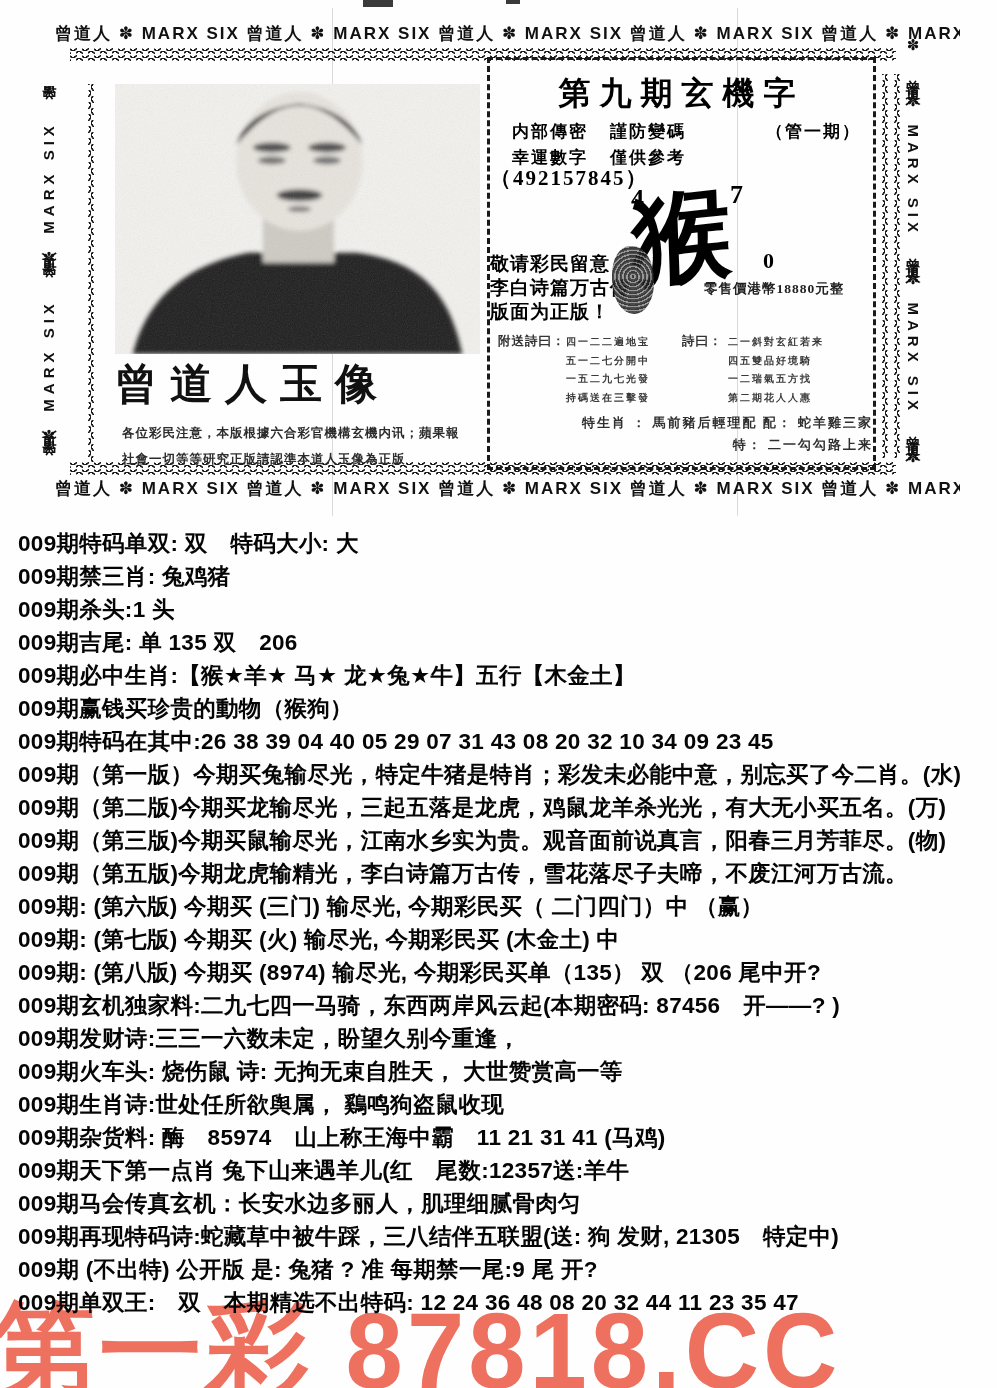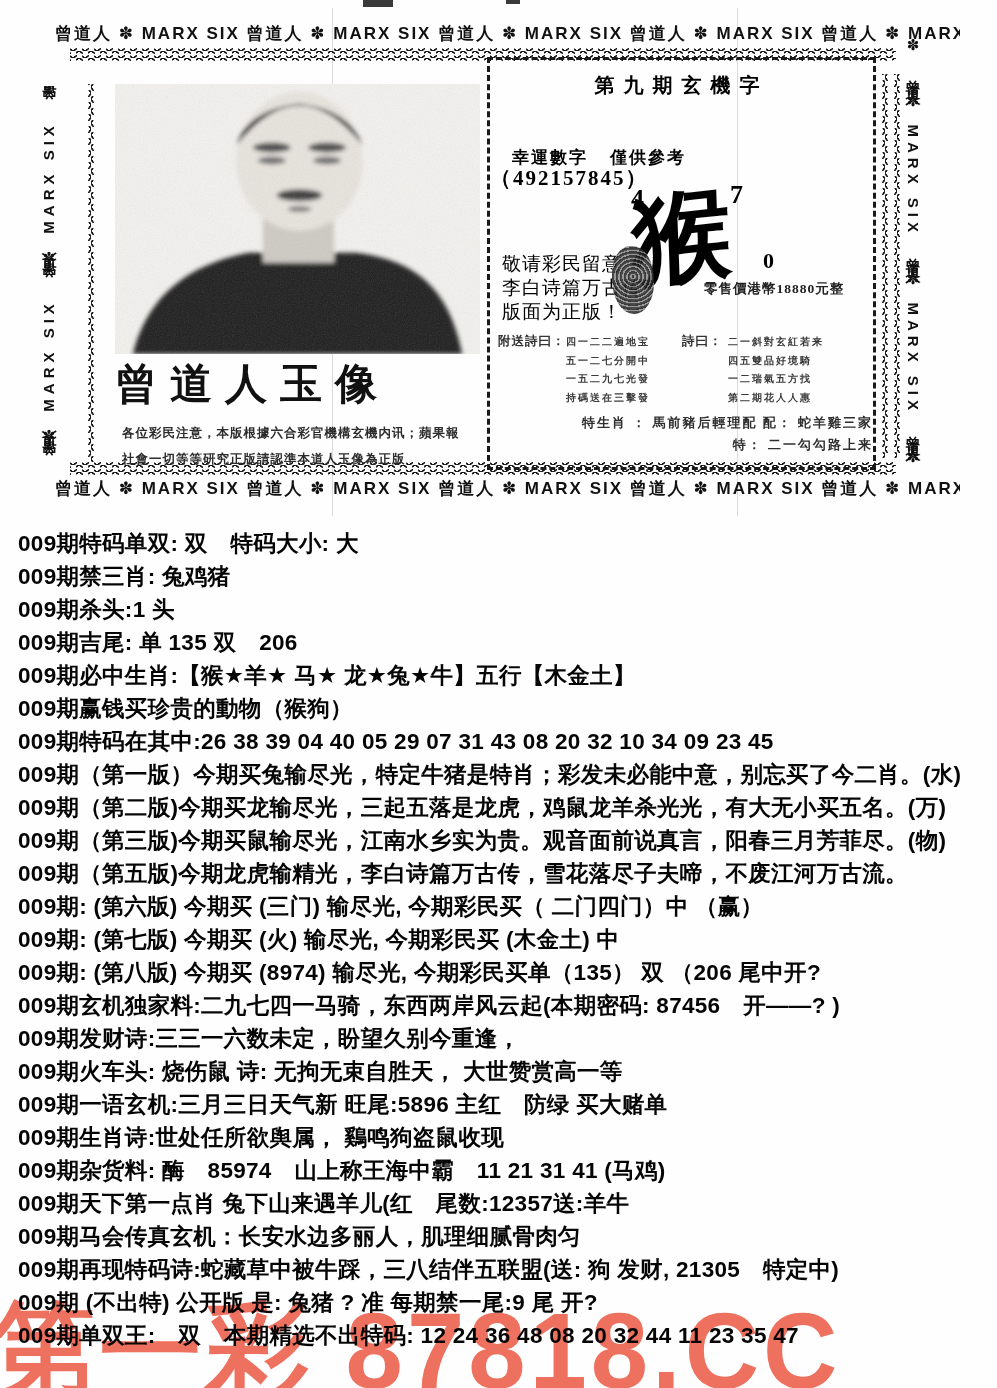--- a/index.html
+++ b/index.html
@@ -35,34 +35,34 @@
   
   .portrait{position:absolute;left:115px;top:84px;width:365px;height:270px}
   .caption{position:absolute;left:115px;top:356px;width:365px;
            font-weight:700;font-size:42px;letter-spacing:13px;color:#111}
   .pnotice{position:absolute;left:122px;top:420px;width:362px;font-size:12.5px;
            font-weight:700;color:#2c2c2c;line-height:26px;letter-spacing:1px;white-space:nowrap;overflow:hidden}
 
   
   .mbox{position:absolute;left:487px;top:57px;width:383px;height:407px;border:3px dashed #1a1a1a}
   .mbox .t{position:absolute;left:0;right:0;top:12px;text-align:center;font-weight:700;
-           font-size:20px;letter-spacing:9px;color:#000}
+           font-size:32px;letter-spacing:9px;color:#000}
   .mrow{position:absolute;left:22px;right:12px;display:flex;font-size:17px;font-weight:700;letter-spacing:2px}
   .mrow .gap{width:22px}
   .mrow .fill{flex:1}
   .mlucky{position:absolute;left:0;right:40px;top:104px;text-align:left;font-size:21px;
           font-weight:700;letter-spacing:2px}
   .zchar{position:absolute;left:50%;top:128px;transform:translateX(-50%) rotate(-6deg) skewX(-4deg);
          font-size:100px;line-height:1;font-weight:900;color:#000}
   .znum{position:absolute;font-weight:700}
   .z4{left:141px;top:124px;font-size:26px}
   .z7{left:240px;top:120px;font-size:26px}
   .z1{left:161px;top:178px;font-size:22px}
   .z0{left:273px;top:188px;font-size:22px}
-  .mnotice{position:absolute;left:12px;top:192px;font-size:19px;font-weight:400;line-height:24px;letter-spacing:1px}
+  .mnotice{position:absolute;left:0;top:192px;font-size:19px;font-weight:700;line-height:24px;letter-spacing:1px}
   .seal{position:absolute;left:122px;top:186px;width:42px;height:68px;opacity:.88;
         border-radius:42% 50% 46% 52%;
         background:repeating-radial-gradient(circle at 50% 45%, #222 0 1.4px, #8a8a8a 1.4px 2.8px, #333 2.8px 4px)}
   .mprice{position:absolute;left:214px;top:220px;font-size:13.5px;font-weight:700;letter-spacing:1px;color:#222}
   .plabel{position:absolute;font-size:12.5px;font-weight:700;color:#333;letter-spacing:1px}
   .pcol{position:absolute;font-size:10px;font-weight:700;color:#3a3a3a;line-height:18.5px;letter-spacing:2px;white-space:nowrap}
   .sline{position:absolute;left:0;right:0;text-align:right;font-size:13px;font-weight:700;
          color:#2e2e2e;letter-spacing:2px}
 
   
@@ -128,20 +128,27 @@
 </svg>
 <div class="caption serif">曾道人玉像</div>
 <div class="pnotice">
   <div>各位彩民注意，本版根據六合彩官機構玄機内讯；蘋果報</div>
   <div>社會一切等等研究正版請認準本道人玉像為正版</div>
 </div>
 
 <div class="mbox serif">
   <div class="t">第九期玄機字</div>
 
+  <div class="mrow" style="top:60px">
+    <span>内部傳密</span>
+    <span class="gap"></span>
+    <span>謹防變碼</span>
+    <span class="fill"></span>
+    <span>（管一期）</span>
+  </div>
   <div class="mrow" style="top:86px">
     <span>幸運數字</span>
     <span class="gap"></span>
     <span>僅供參考</span>
   </div>
 
   <div class="mlucky">（492157845）</div>
 
   <div class="zchar">猴</div>
   <div class="znum z4">4</div>
@@ -183,21 +190,20 @@
   <div class="pline">009期（第一版）今期买兔输尽光，特定牛猪是特肖；彩发未必能中意，别忘买了今二肖。(水)</div>
   <div class="pline">009期（第二版)今期买龙输尽光，三起五落是龙虎，鸡鼠龙羊杀光光，有大无小买五名。(万)</div>
   <div class="pline">009期（第三版)今期买鼠输尽光，江南水乡实为贵。观音面前说真言，阳春三月芳菲尽。(物)</div>
   <div class="pline">009期（第五版)今期龙虎输精光，李白诗篇万古传，雪花落尽子夫啼，不废江河万古流。</div>
   <div class="pline">009期: (第六版) 今期买 (三门) 输尽光, 今期彩民买（ 二门四门）中 （赢）</div>
   <div class="pline">009期: (第七版) 今期买 (火) 输尽光, 今期彩民买 (木金土) 中</div>
   <div class="pline">009期: (第八版) 今期买 (8974) 输尽光, 今期彩民买单（135） 双 （206 尾中开?</div>
   <div class="pline">009期玄机独家料:二九七四一马骑，东西两岸风云起(本期密码: 87456　开——? )</div>
   <div class="pline">009期发财诗:三三一六数未定，盼望久别今重逢，</div>
   <div class="pline">009期火车头: 烧伤鼠 诗: 无拘无束自胜天， 大世赞赏高一等</div>
-  <div class="pline">009期一语玄机:三月三日天气新 旺尾:5896 主红　防绿 买大赌单</div>
   <div class="pline">009期生肖诗:世处任所欲舆属， 鷄鸣狗盗鼠收现</div>
   <div class="pline">009期杂货料: 酶　85974　山上称王海中霸　11 21 31 41 (马鸡)</div>
   <div class="pline">009期天下第一点肖 兔下山来遇羊儿(红　尾数:12357送:羊牛</div>
   <div class="pline">009期马会传真玄机：长安水边多丽人，肌理细腻骨肉匀</div>
   <div class="pline">009期再现特码诗:蛇藏草中被牛踩，三八结伴五联盟(送: 狗 发财, 21305　特定中)</div>
   <div class="pline">009期 (不出特) 公开版 是: 兔猪 ? 准 每期禁一尾:9 尾 开?</div>
   <div class="pline">009期单双王:　双　本期精选不出特码: 12 24 36 48 08 20 32 44 11 23 35 47</div>
 </div>
 
 <div class="watermark" style="color: rgb(238, 100, 80);">第一彩 87818.CC</div>

